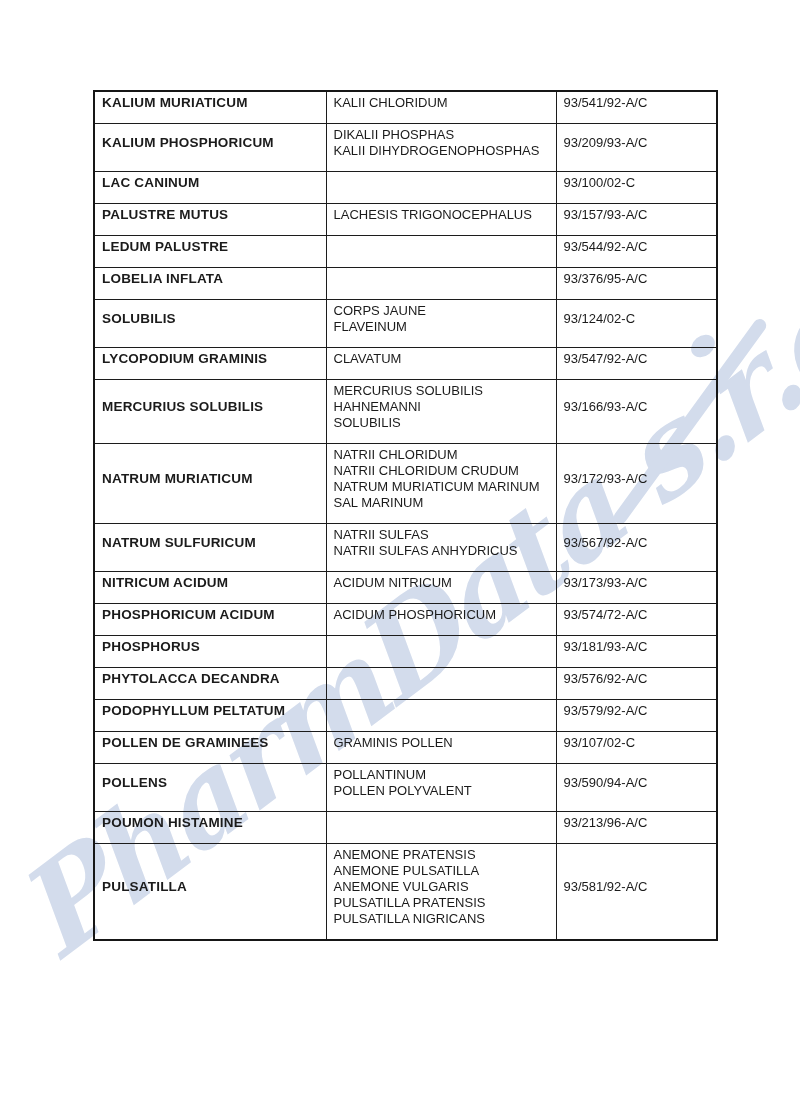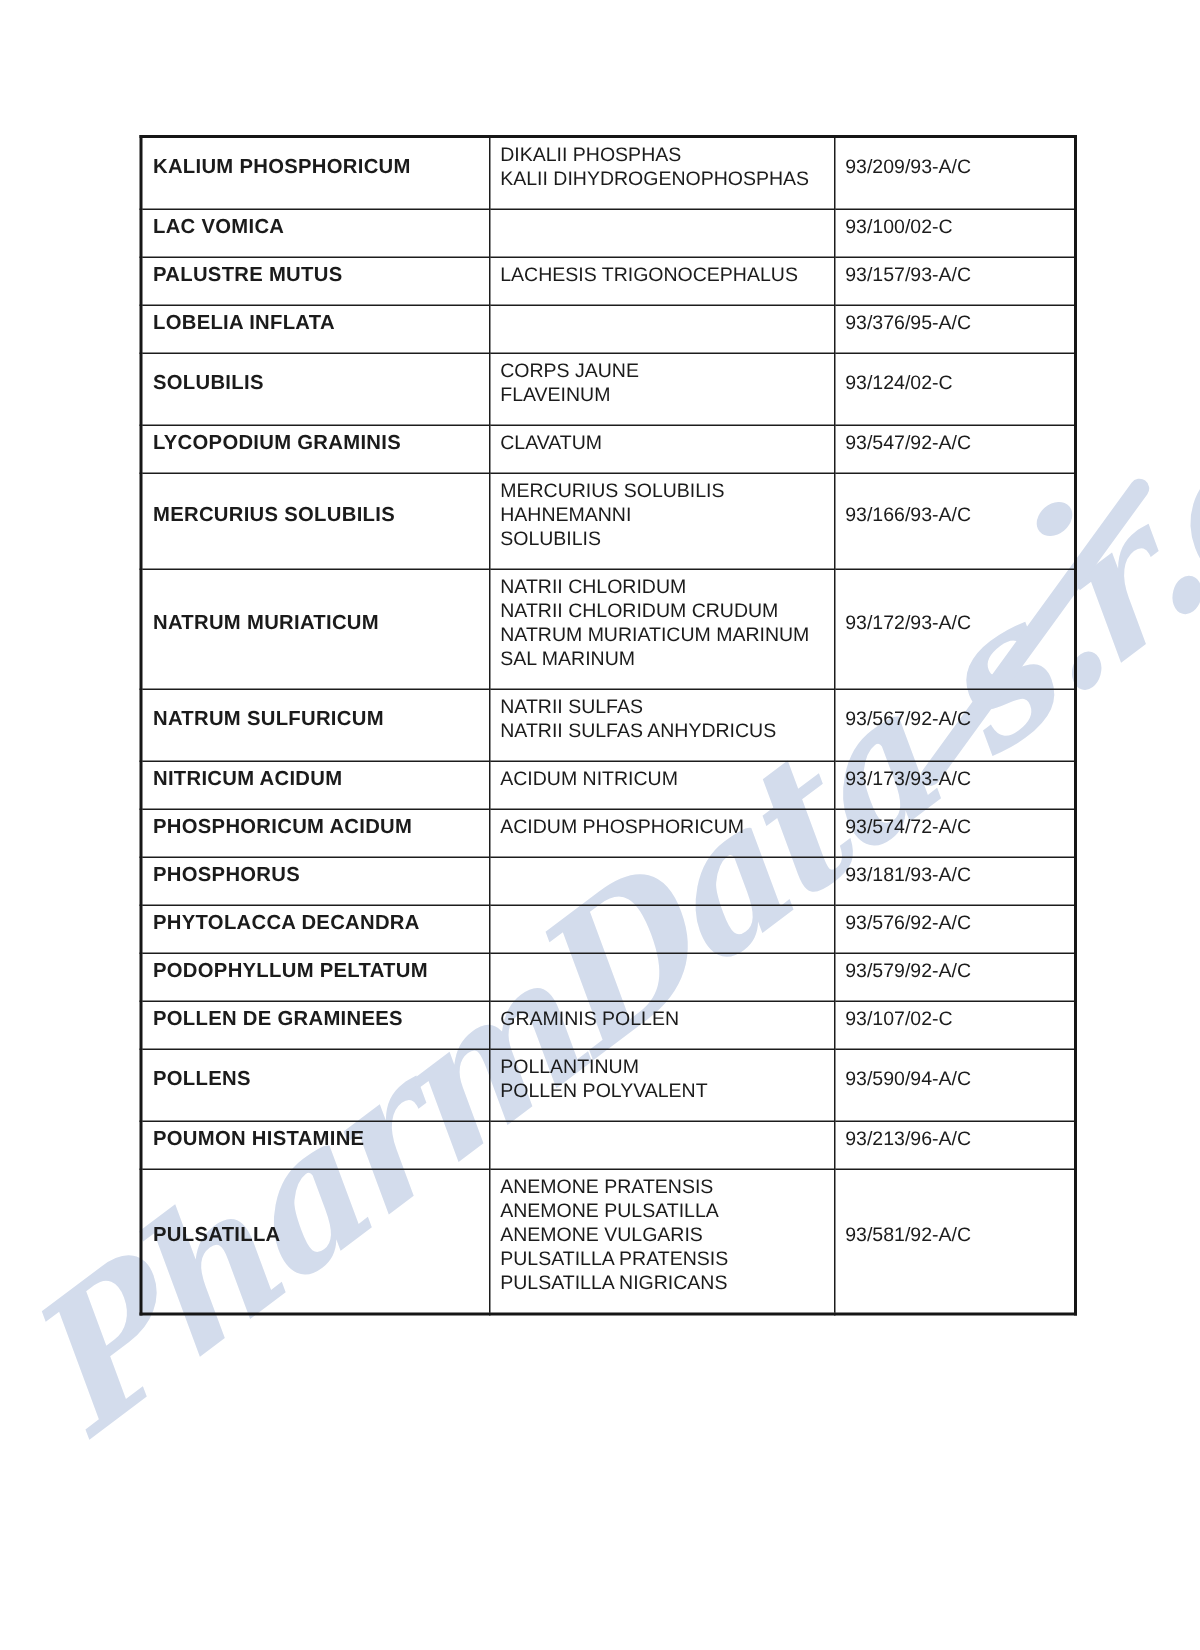--- a/index.html
+++ b/index.html
@@ -113,50 +113,72 @@
 
   <table class="registry">
     <colgroup>
         <col class="c-name">
         <col class="c-syn">
         <col class="c-code">
       </colgroup>
     <tbody>
       <tr>
         <td>
+            <div class="cell nm">KALIUM MURIATICUM</div>
+          </td>
+        <td>
+            <div class="cell syn">KALII CHLORIDUM</div>
+          </td>
+        <td>
+            <div class="cell code">93/541/92-A/C</div>
+          </td>
+      </tr>
+      <tr>
+        <td>
             <div class="cell nm">KALIUM PHOSPHORICUM</div>
           </td>
         <td>
             <div class="cell syn">DIKALII PHOSPHAS
 KALII DIHYDROGENOPHOSPHAS</div>
           </td>
         <td>
             <div class="cell code">93/209/93-A/C</div>
           </td>
       </tr>
       <tr>
         <td>
-            <div class="cell nm">LAC VOMICA</div>
+            <div class="cell nm">LAC CANINUM</div>
           </td>
         <td>
             <div class="cell syn"></div>
           </td>
         <td>
             <div class="cell code">93/100/02-C</div>
           </td>
       </tr>
       <tr>
         <td>
             <div class="cell nm">PALUSTRE MUTUS</div>
           </td>
         <td>
             <div class="cell syn">LACHESIS TRIGONOCEPHALUS</div>
           </td>
         <td>
             <div class="cell code">93/157/93-A/C</div>
+          </td>
+      </tr>
+      <tr>
+        <td>
+            <div class="cell nm">LEDUM PALUSTRE</div>
+          </td>
+        <td>
+            <div class="cell syn"></div>
+          </td>
+        <td>
+            <div class="cell code">93/544/92-A/C</div>
           </td>
       </tr>
       <tr>
         <td>
             <div class="cell nm">LOBELIA INFLATA</div>
           </td>
         <td>
             <div class="cell syn"></div>
           </td>
         <td>

